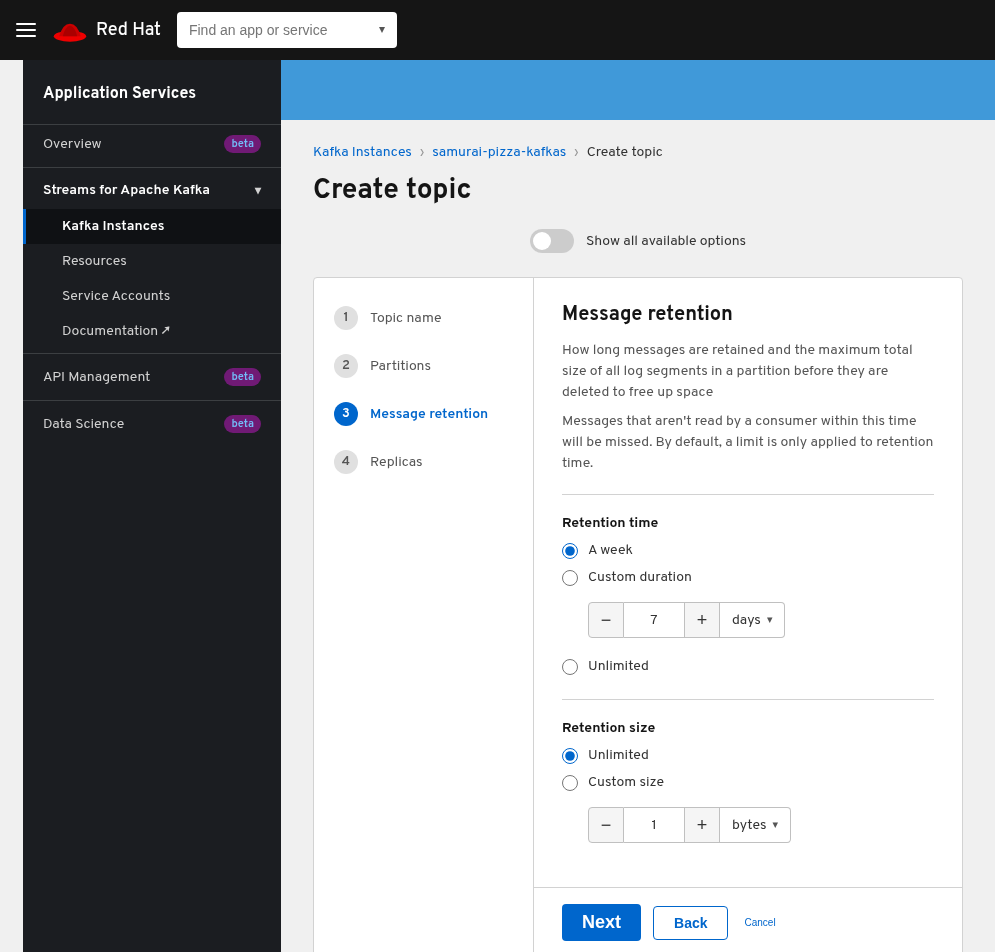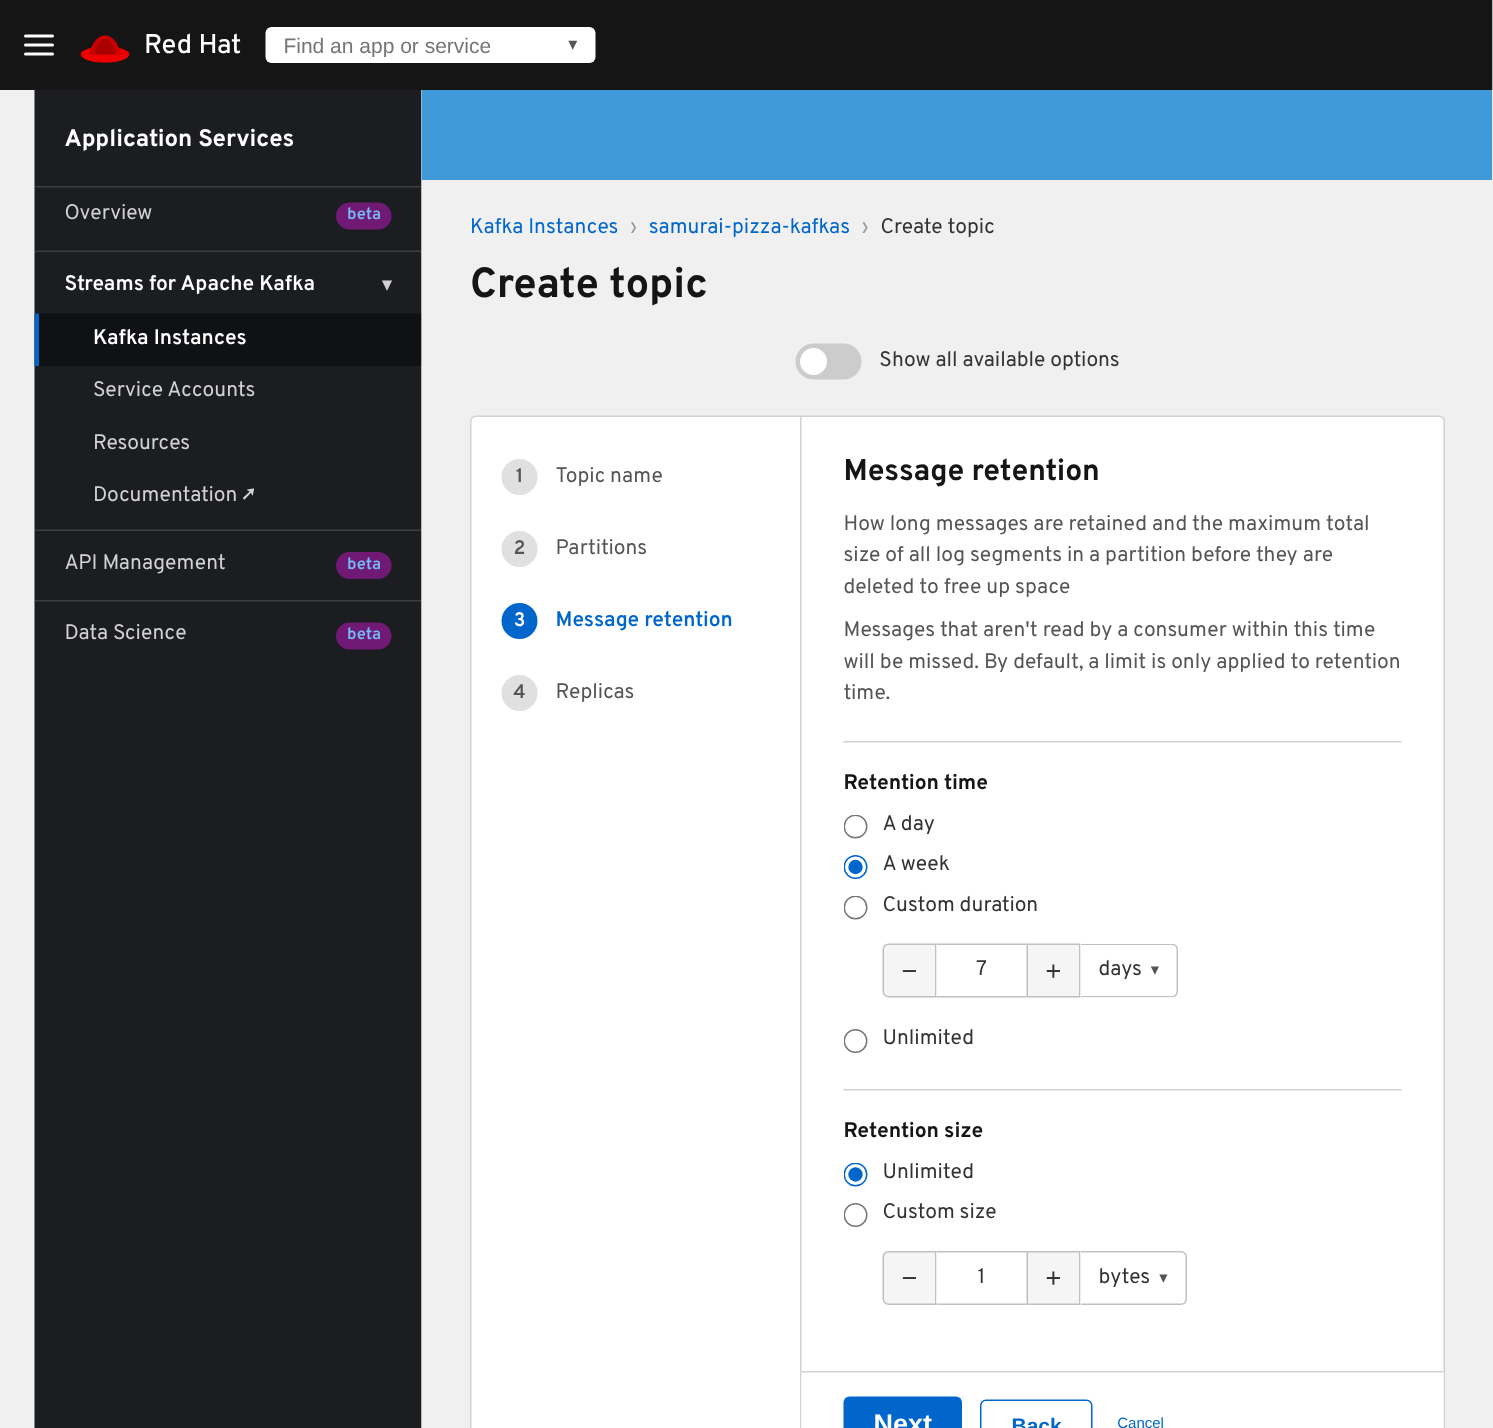--- a/index.html
+++ b/index.html
@@ -40,21 +40,21 @@
       font-weight: 500;
       letter-spacing: 0;
     }
     .topnav-search {
       background: #fff;
       border: none;
       border-radius: 4px;
       display: flex;
       align-items: center;
       padding: 0 12px;
-      height: 24px;
+      height: 36px;
       min-width: 220px;
       cursor: pointer;
       gap: 6px;
     }
     .topnav-search input {
       border: none;
       outline: none;
       font-size: 14px;
       color: #333;
       flex: 1;
@@ -81,21 +81,21 @@
     }
     .sidebar-app-title {
       color: #fff;
       font-size: 16px;
       font-weight: 700;
       padding: 24px 20px 20px 20px;
       border-bottom: 1px solid #3c3f42;
     }
     .sidebar-nav-item {
       display: flex;
-      align-items: flex-start;
+      align-items: center;
       justify-content: space-between;
       padding: 10px 20px;
       color: #d2d2d2;
       font-size: 14px;
       cursor: pointer;
       text-decoration: none;
     }
     .sidebar-nav-item.active-section {
       color: #fff;
       font-weight: 600;
@@ -438,24 +438,24 @@
 
     <div class="sidebar-nav-item active-section">
       <span>Streams for Apache Kafka</span>
       <span class="sidebar-chevron">▾</span>
     </div>
     <div class="sidebar-sub-items">
       <div class="sidebar-sub-item active">
         <span>Kafka Instances</span>
       </div>
       <div class="sidebar-sub-item">
-        <span>Service Accounts</span>
+        <span>Resources</span>
       </div>
       <div class="sidebar-sub-item">
-        <span>Resources</span>
+        <span>Service Accounts</span>
       </div>
       <div class="sidebar-sub-item">
         <span>Documentation ↗</span>
       </div>
     </div>
 
     <hr class="sidebar-divider">
 
     <div class="sidebar-nav-item">
       <span>API Management</span>
@@ -519,24 +519,20 @@
             <div class="step-content">
               <h2 class="section-title">Message retention</h2>
               <p class="section-desc">How long messages are retained and the maximum total size of all log segments in a partition before they are deleted to free up space</p>
               <p class="section-note">Messages that aren't read by a consumer within this time will be missed. By default, a limit is only applied to retention time.</p>
 
               <hr class="divider-line">
 
               <div class="field-label">Retention time</div>
               <div class="radio-group">
                 <label class="radio-item">
-                  <input type="radio" name="retention-time" value="day" style="">
-                  <span>A day</span>
-                </label>
-                <label class="radio-item">
                   <input type="radio" name="retention-time" value="week" checked="" style="">
                   <span>A week</span>
                 </label>
                 <label class="radio-item">
                   <input type="radio" name="retention-time" value="custom" style="">
                   <span>Custom duration</span>
                 </label>
               </div>
 
               <div class="stepper-row">

